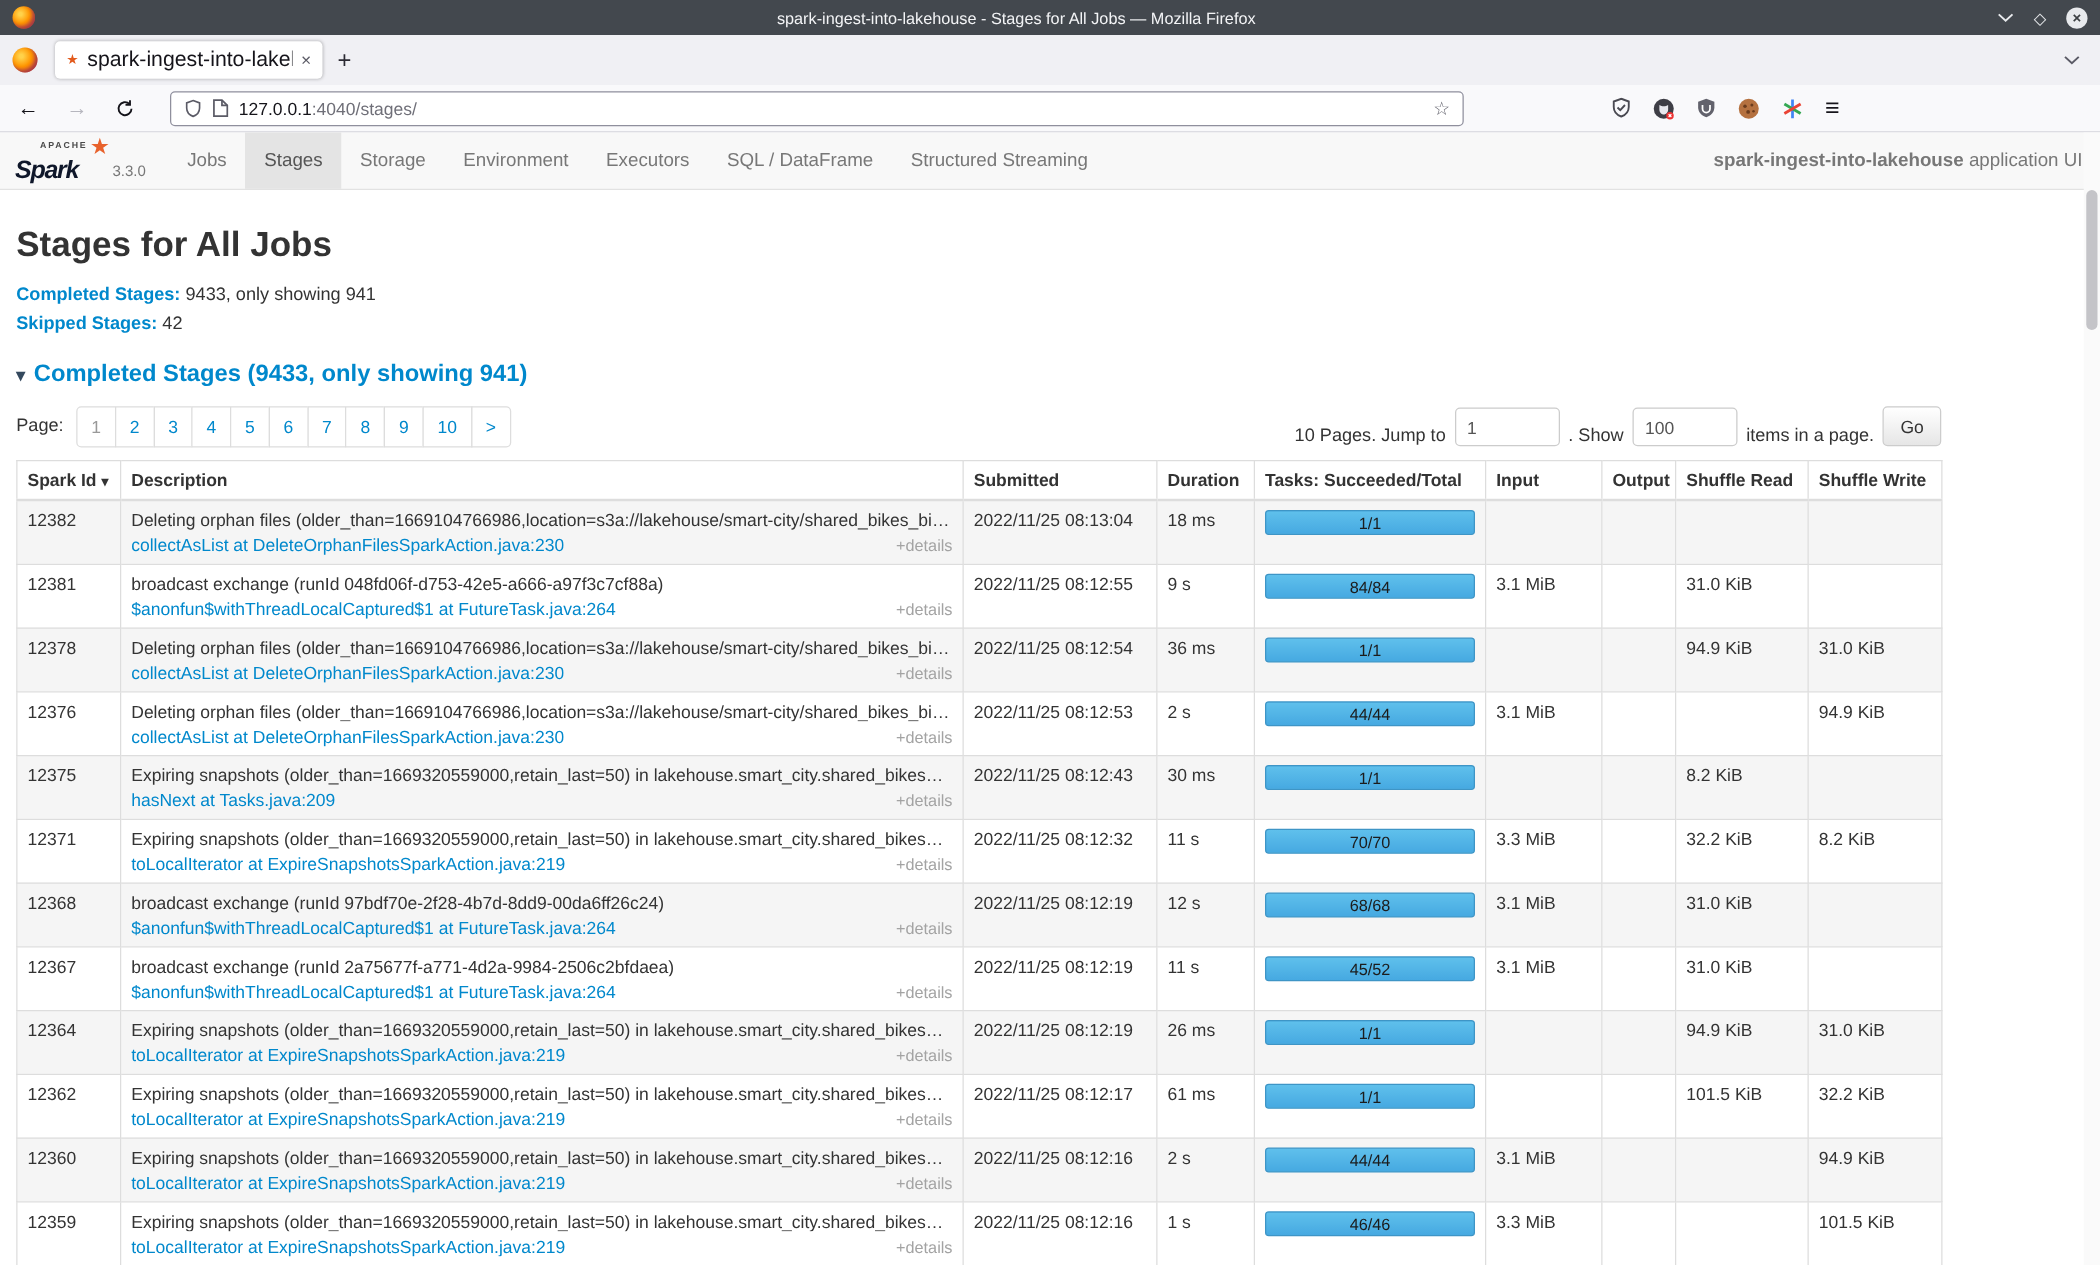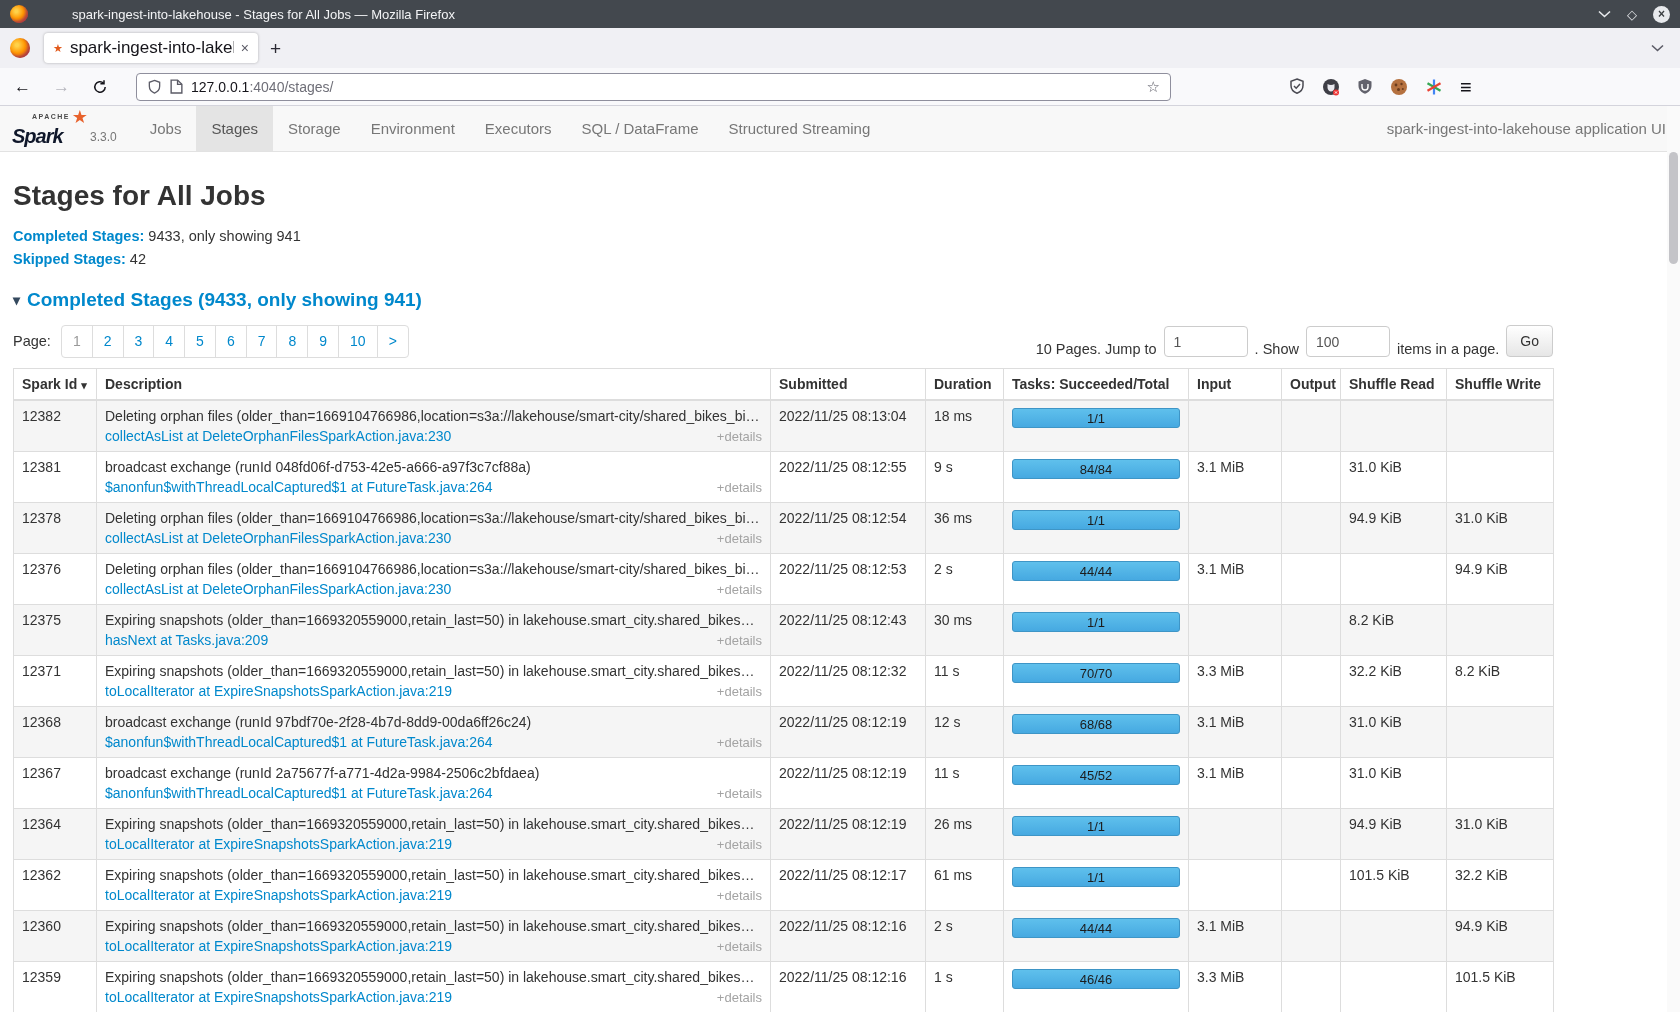--- a/index.html
+++ b/index.html
@@ -12,21 +12,21 @@
   
   .titlebar {
     height:28px; background:#43484e; display:flex; align-items:center;
     padding:0 10px; color:#f3f4f6; font-size:13px;
   }
   .ff-logo {
     width:18px; height:18px; border-radius:50%;
     background:radial-gradient(circle at 35% 35%, #ffd24a 8%, #ff9500 45%, #e4542c 80%, #c33c1f 100%);
     box-shadow:inset -2px -2px 3px rgba(120,30,90,.55);
   }
-  .titlebar-text { flex:1; white-space:nowrap; overflow:hidden;padding-left:44px; }
+  .titlebar-text { flex:1; text-align:center; white-space:nowrap; overflow:hidden; }
   .win-controls { display:flex; align-items:center; gap:16px; }
   .win-btn { color:#e8eaed; font-size:13px; line-height:1; cursor:pointer; display:flex; align-items:center; }
   .win-close {
     width:17px; height:17px; background:#e8eaed; color:#3c4043; border-radius:50%;
     display:flex; align-items:center; justify-content:center; font-size:12px; font-weight:bold;
   }
 
   .tabbar {
     height:40px; background:#f0f0f4; display:flex; align-items:center; padding:0 10px;
   }
@@ -76,21 +76,21 @@
   .logo-apache { position:absolute; top:4px; left:20px; font-size:7px; letter-spacing:1.5px; color:#4a4a4a; font-weight:bold; }
   .logo-name { position:absolute; bottom:1px; left:0; font-size:20px; font-weight:bold; font-style:italic; color:#0f172a; letter-spacing:-1px; }
   .logo-star { position:absolute; top:-3px; right:-4px; color:#e8622c; font-size:18px; }
   .logo-version { align-self:flex-end; margin:0 0 7px 6px; font-size:12px; color:#767676; }
   .spark-nav-items { display:flex; }
   .spark-nav-item {
     padding:0 15px; line-height:45px; color:#777; font-size:15px; cursor:pointer; white-space:nowrap;
   }
   .spark-nav-item.active { background:#e4e4e4; color:#555; }
   .spark-app-label { margin-left:auto; padding-right:14px; line-height:45px; font-size:15px; color:#777; white-space:nowrap; }
-  .spark-app-label b { font-weight:normal; }
+  .spark-app-label b { font-weight:bold; }
 
   
   .content { padding-left:13px; width:1553px; }
   h1.page-title { font-size:28px; font-weight:bold; color:#333; margin:28px 0 14px 0; }
   .stat-line { margin:3px 0; font-size:14.5px; color:#333; line-height:20px; }
   .stat-label { color:#0088cc; font-weight:bold; cursor:pointer; text-decoration:none; }
   .section-header {
     margin:20px 0 10px; font-size:19px; font-weight:bold; color:#0088cc; cursor:pointer;
     display:flex; align-items:center; gap:7px;
   }

